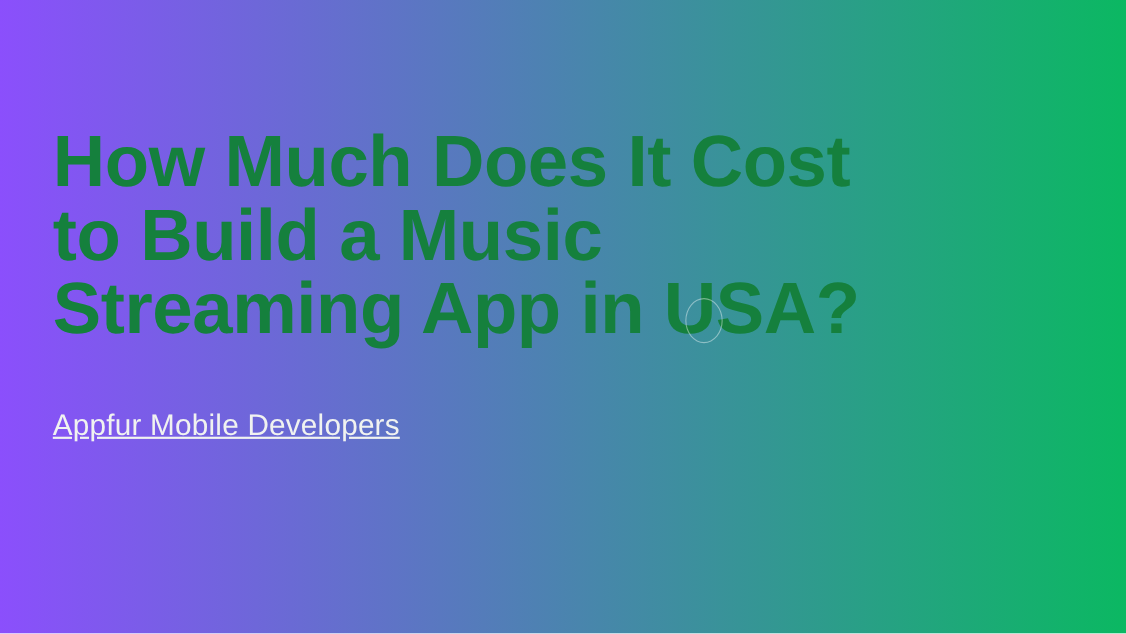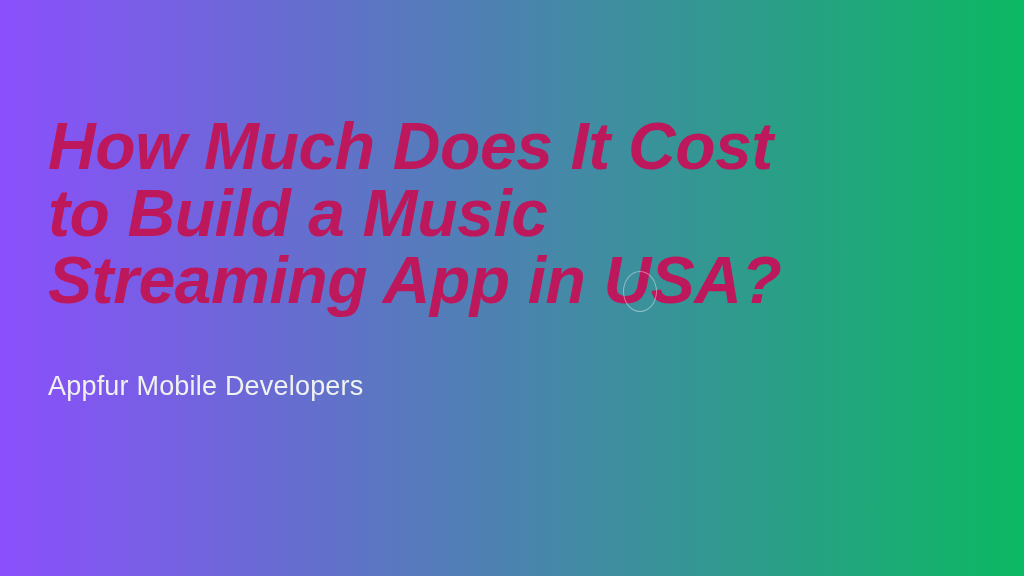--- a/index.html
+++ b/index.html
@@ -75,32 +75,33 @@
     top: 369px;
     left: 0;
     margin: 0;
     color: #f0f2f0;
     font-family: "Liberation Sans", sans-serif;
     font-size: 27px;
     font-weight: 300;
     line-height: 34px;
     letter-spacing: 0.2px;
     white-space: nowrap;
+    text-decoration: underline;
   }
 </style>
 </head>
 <body>
 
 <div id="slide" style="--grad-start: #8b4ffc; --grad-end: #0bb862;">
 
   <div id="gradient-bg"></div>
 
   <div id="content">
 
-    <h1 id="headline" style="color: #be185d; font-style: italic;">How Much Does It Cost
+    <h1 id="headline" style="color: #15803d;">How Much Does It Cost
 to Build a Music
 Streaming App in USA?</h1>
 
     <div id="ring-mark" style="border-color: rgba(255, 255, 255, 0.42);"></div>
 
     <p id="subtitle" style="color: rgb(240, 242, 240);">Appfur Mobile Developers</p>
 
   </div>
 
 </div>

